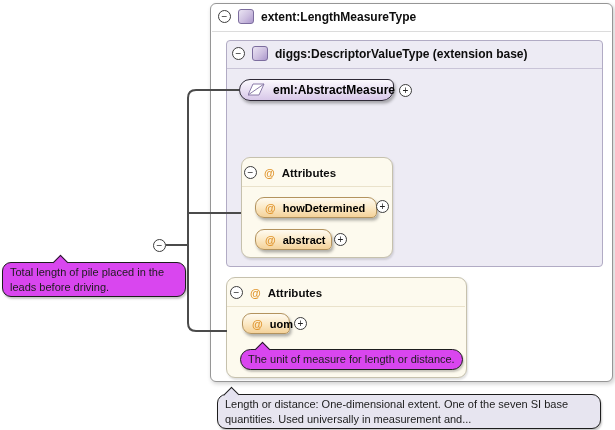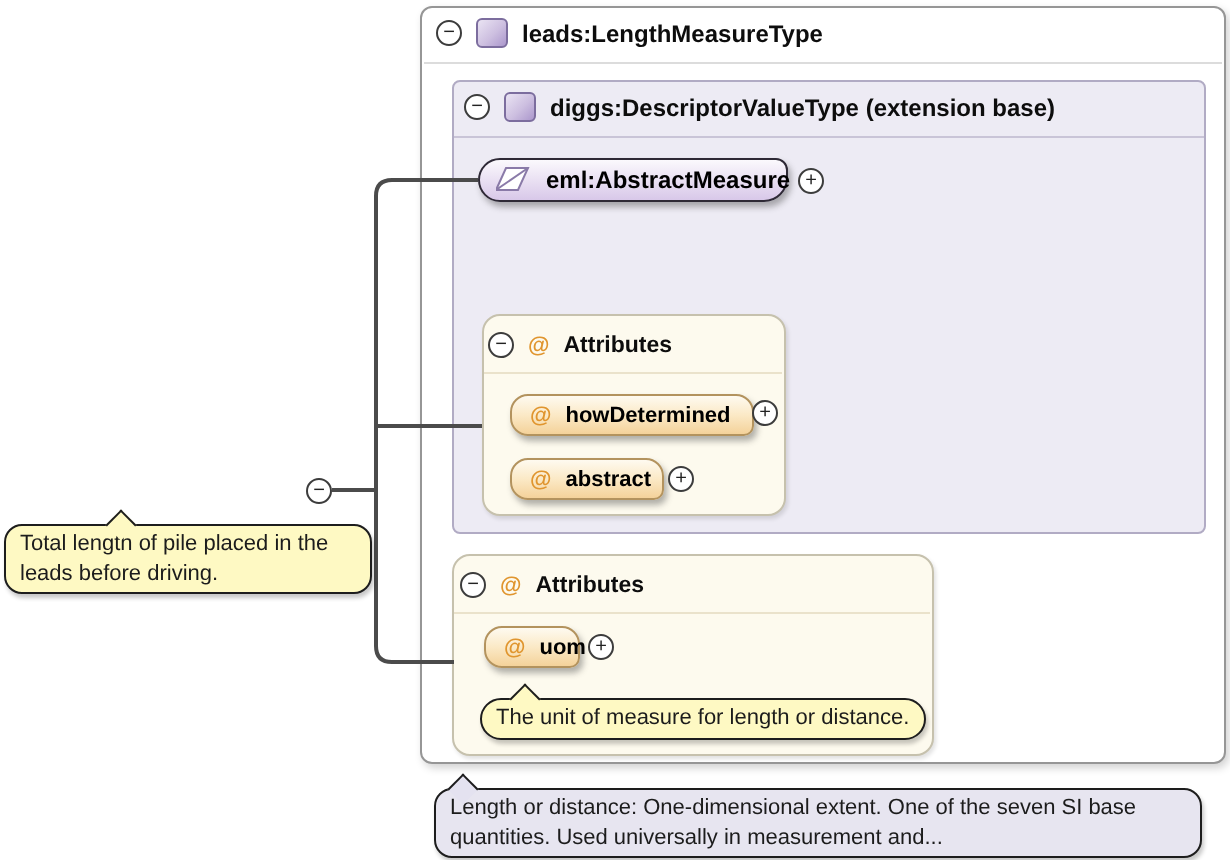--- a/index.html
+++ b/index.html
@@ -35,21 +35,21 @@
   .pill-purple{left:239px;top:79px;width:155px;height:22px;gap:7px;padding:0 10px 0 8px;
                border-radius:11px 6px 12px 11px;border-color:#2e2936;font-weight:bold;font-size:12px;
                background:linear-gradient(#fbf9fd,#e8def2 55%,#d8c8e9);}
   .pill-orange{gap:7px;padding:0 9px;border-radius:9px 9px 5px 9px;border-color:#b3935e;
                font-weight:bold;font-size:11px;height:21px;
                background:linear-gradient(#fefaf0,#fbe9c6 50%,#f4d29a);}
   .pill-howdet{left:255px;top:197px;width:122px;}
   .pill-qual{left:255px;top:229px;width:77px;}
   .pill-uom{left:242px;top:313px;width:48px;}
   .tip{position:absolute;box-sizing:border-box;border:1px solid #1d1d1d;border-radius:9px;
-       background:#fef9c3;font-size:11px;color:#1c1c1c;padding:2px 7px;line-height:1.32;
+       background:#d946ef;font-size:11px;color:#1c1c1c;padding:2px 7px;line-height:1.32;
        box-shadow:1px 2px 2px rgba(0,0,0,.22);}
   .tip.lav{background:#e7e5f0;}
   .tip .arrow{position:absolute;top:-6px;width:10px;height:10px;background:inherit;
               border-left:1px solid #1d1d1d;border-top:1px solid #1d1d1d;transform:rotate(45deg);}
   .tip-abstract{left:240px;top:112px;width:356px;}
   .tip-root{left:2px;top:262px;width:184px;}
   .tip-uom{left:240px;top:349px;white-space:nowrap;border-radius:11px;}
   .tip-type{left:217px;top:394px;width:384px;background:#e4e2f0;}
   svg.connectors{position:absolute;left:0;top:0;pointer-events:none;}
   .el-icon{flex:0 0 auto;display:block;}
@@ -71,21 +71,21 @@
 
   <svg class="connectors" width="615" height="430">
     <path d="M166,245 H188" fill="none" stroke="#4b4b4b" stroke-width="2"></path>
     <path d="M239,90 H196 Q188,90 188,98 V323 Q188,331 196,331 H227" fill="none" stroke="#4b4b4b" stroke-width="2"></path>
     <path d="M188,213 H241" fill="none" stroke="#4b4b4b" stroke-width="2"></path>
   </svg>
 
   <div class="hdr" style="left:218px;top:9px;">
     <div class="toggle">−</div>
     <span class="ct-icon"></span>
-    <span>leads:LengthMeasureType</span>
+    <span>extent:LengthMeasureType</span>
   </div>
 
   <div class="hdr" style="left:232px;top:46px;">
     <div class="toggle">−</div>
     <span class="ct-icon"></span>
     <span>diggs:DescriptorValueType (extension base)</span>
   </div>
 
   <div class="pill pill-purple">
     <svg class="el-icon" width="18" height="14" viewBox="0 0 18 14">

